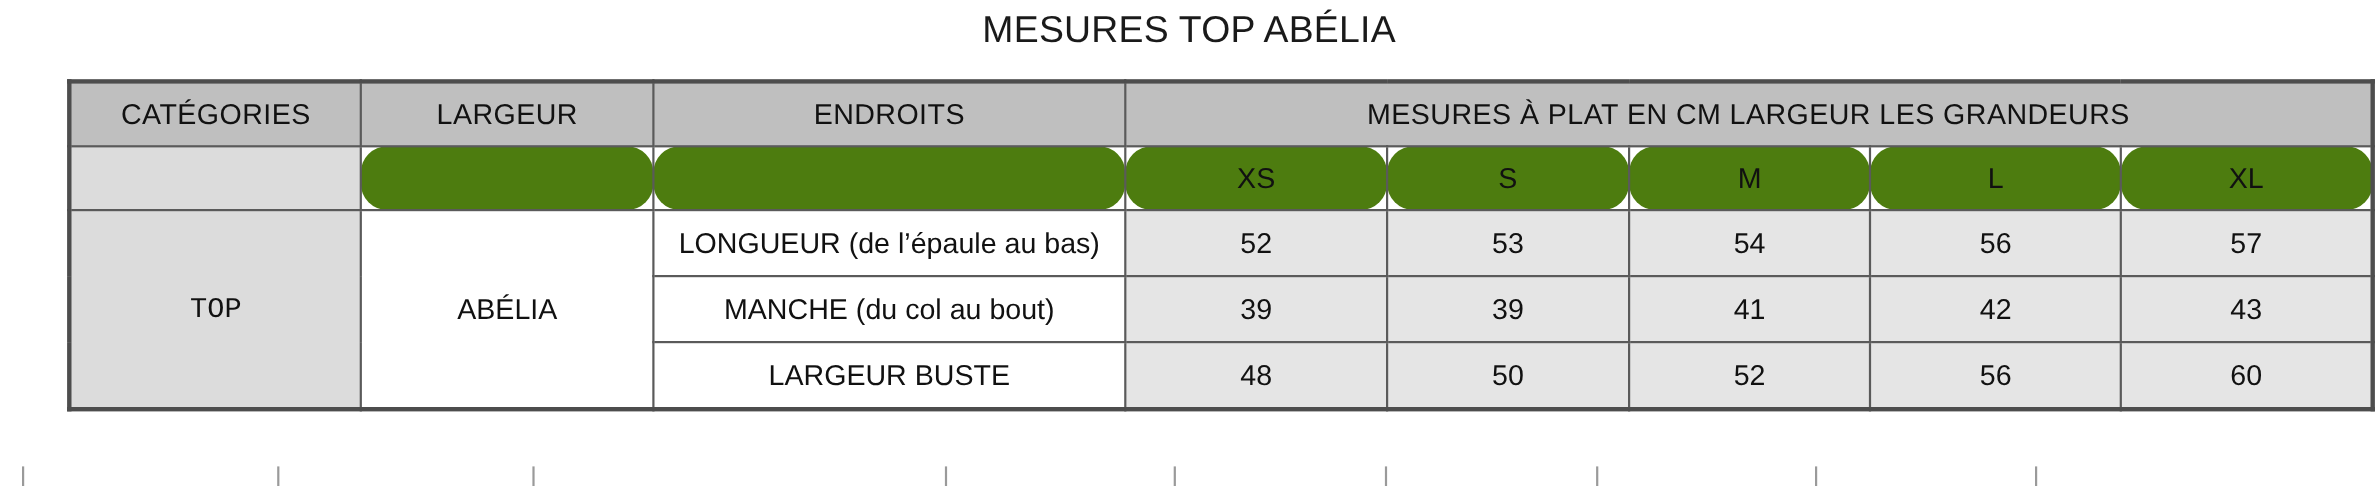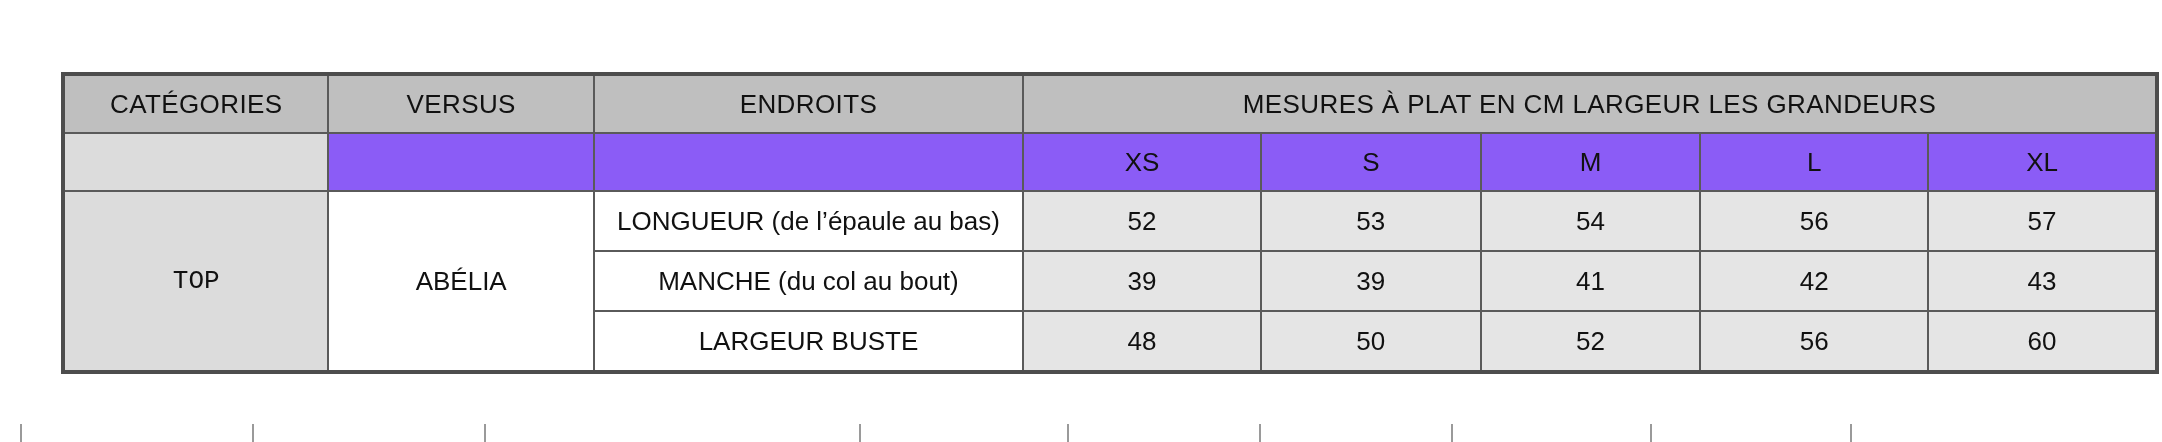--- a/index.html
+++ b/index.html
@@ -59,24 +59,25 @@
     border: 4px solid #4d4d4d;
   }
   .hdr {
     background: #bfbfbf;
     font-weight: 700;
     font-size: 27px;
     height: 56px;
     letter-spacing: 0.4px;
   }
   .subhdr {
-    background: #8b5cf6;
+    background: #4d7c0f;
     font-weight: 700;
     font-size: 27px;
     height: 56px;
+    border-radius: 24px;
   }
   .subhdr-grey {
     background: #dcdcdc;
     height: 56px;
   }
   .cat-cell {
     background: #dcdcdc;
     font-weight: 700;
     font-size: 28px;
     font-family: Liberation Mono, monospace;
@@ -109,37 +110,38 @@
     width: 2px;
     height: 18px;
     background: #9a9a9a;
   }
 </style>
 </head>
 <body>
 
 <div class="page">
 
+  <div class="doc-title">MESURES TOP ABÉLIA</div>
 
   <div class="table-wrap">
     <table class="size-table">
       <colgroup>
         <col style="width:232px">
         <col style="width:232px">
         <col style="width:375px">
         <col style="width:208px">
         <col style="width:192px">
         <col style="width:192px">
         <col style="width:199px">
         <col style="width:200px">
       </colgroup>
       <tbody>
         <tr>
           <td class="hdr" rowspan="1">CATÉGORIES</td>
-          <td class="hdr" rowspan="1">VERSUS</td>
+          <td class="hdr" rowspan="1">LARGEUR</td>
           <td class="hdr" rowspan="1">ENDROITS</td>
           <td class="hdr" colspan="5">MESURES À PLAT EN CM LARGEUR LES GRANDEURS</td>
         </tr>
         <tr>
           <td class="subhdr-grey"></td>
           <td class="subhdr"></td>
           <td class="subhdr"></td>
           <td class="subhdr">XS</td>
           <td class="subhdr">S</td>
           <td class="subhdr">M</td>

